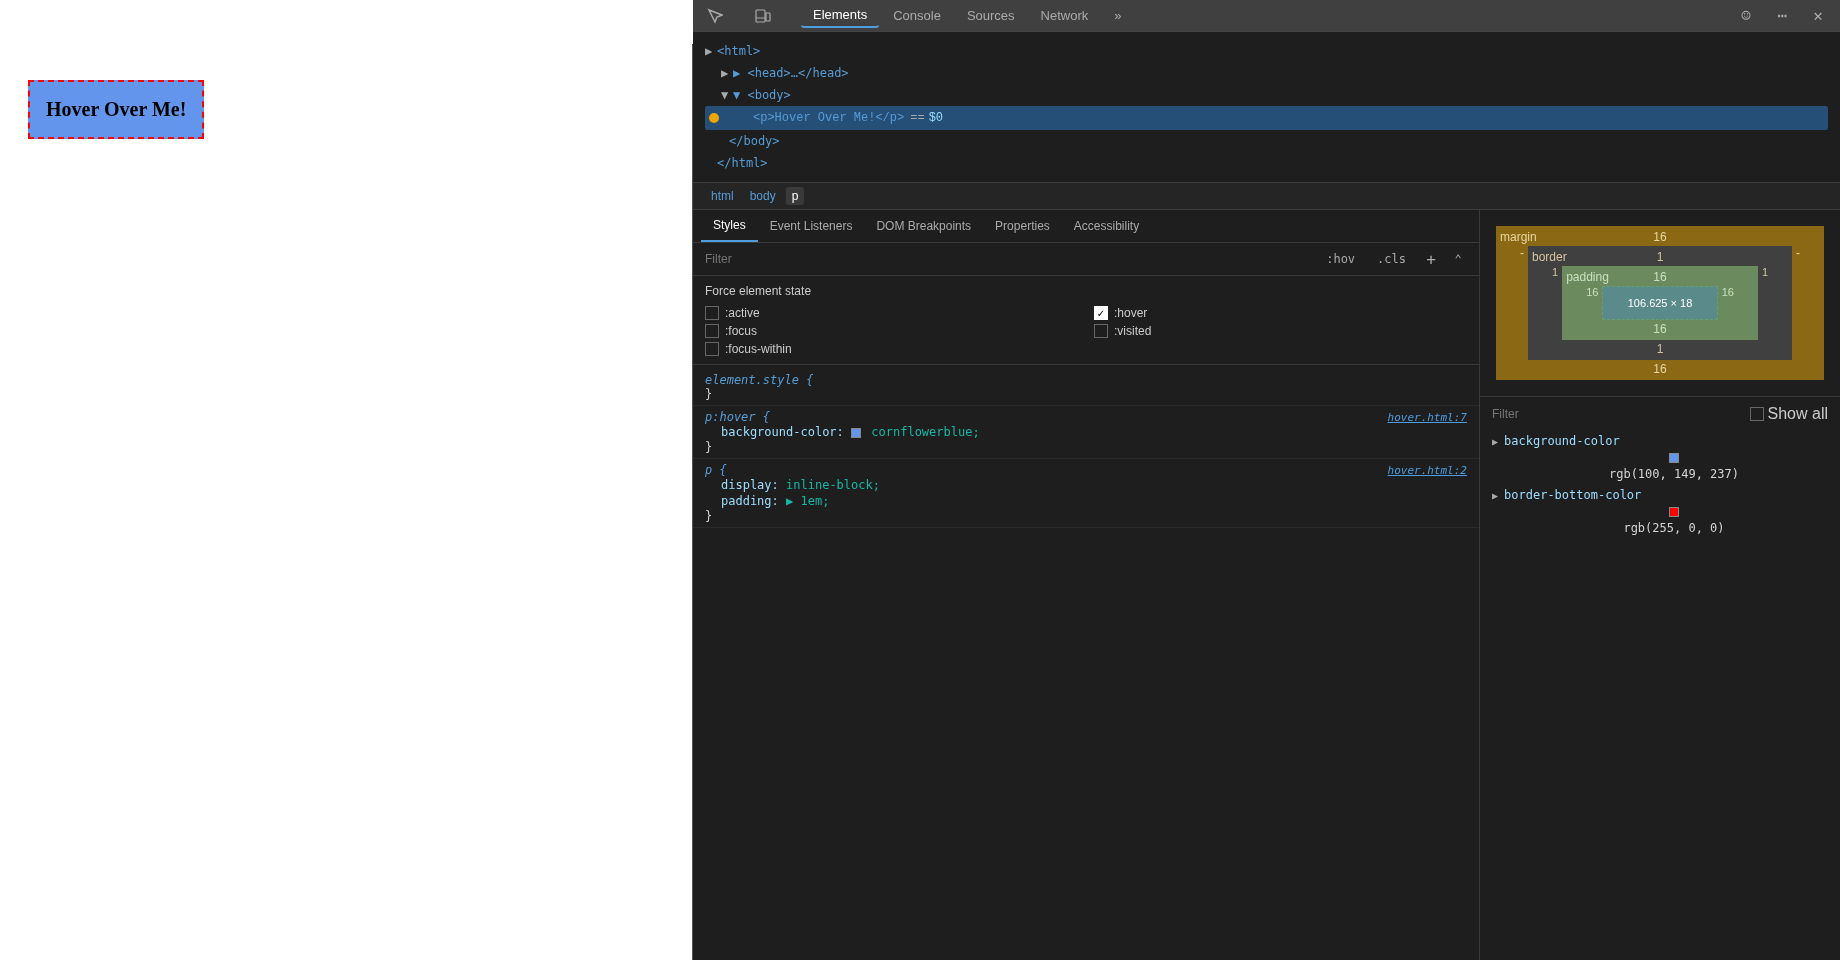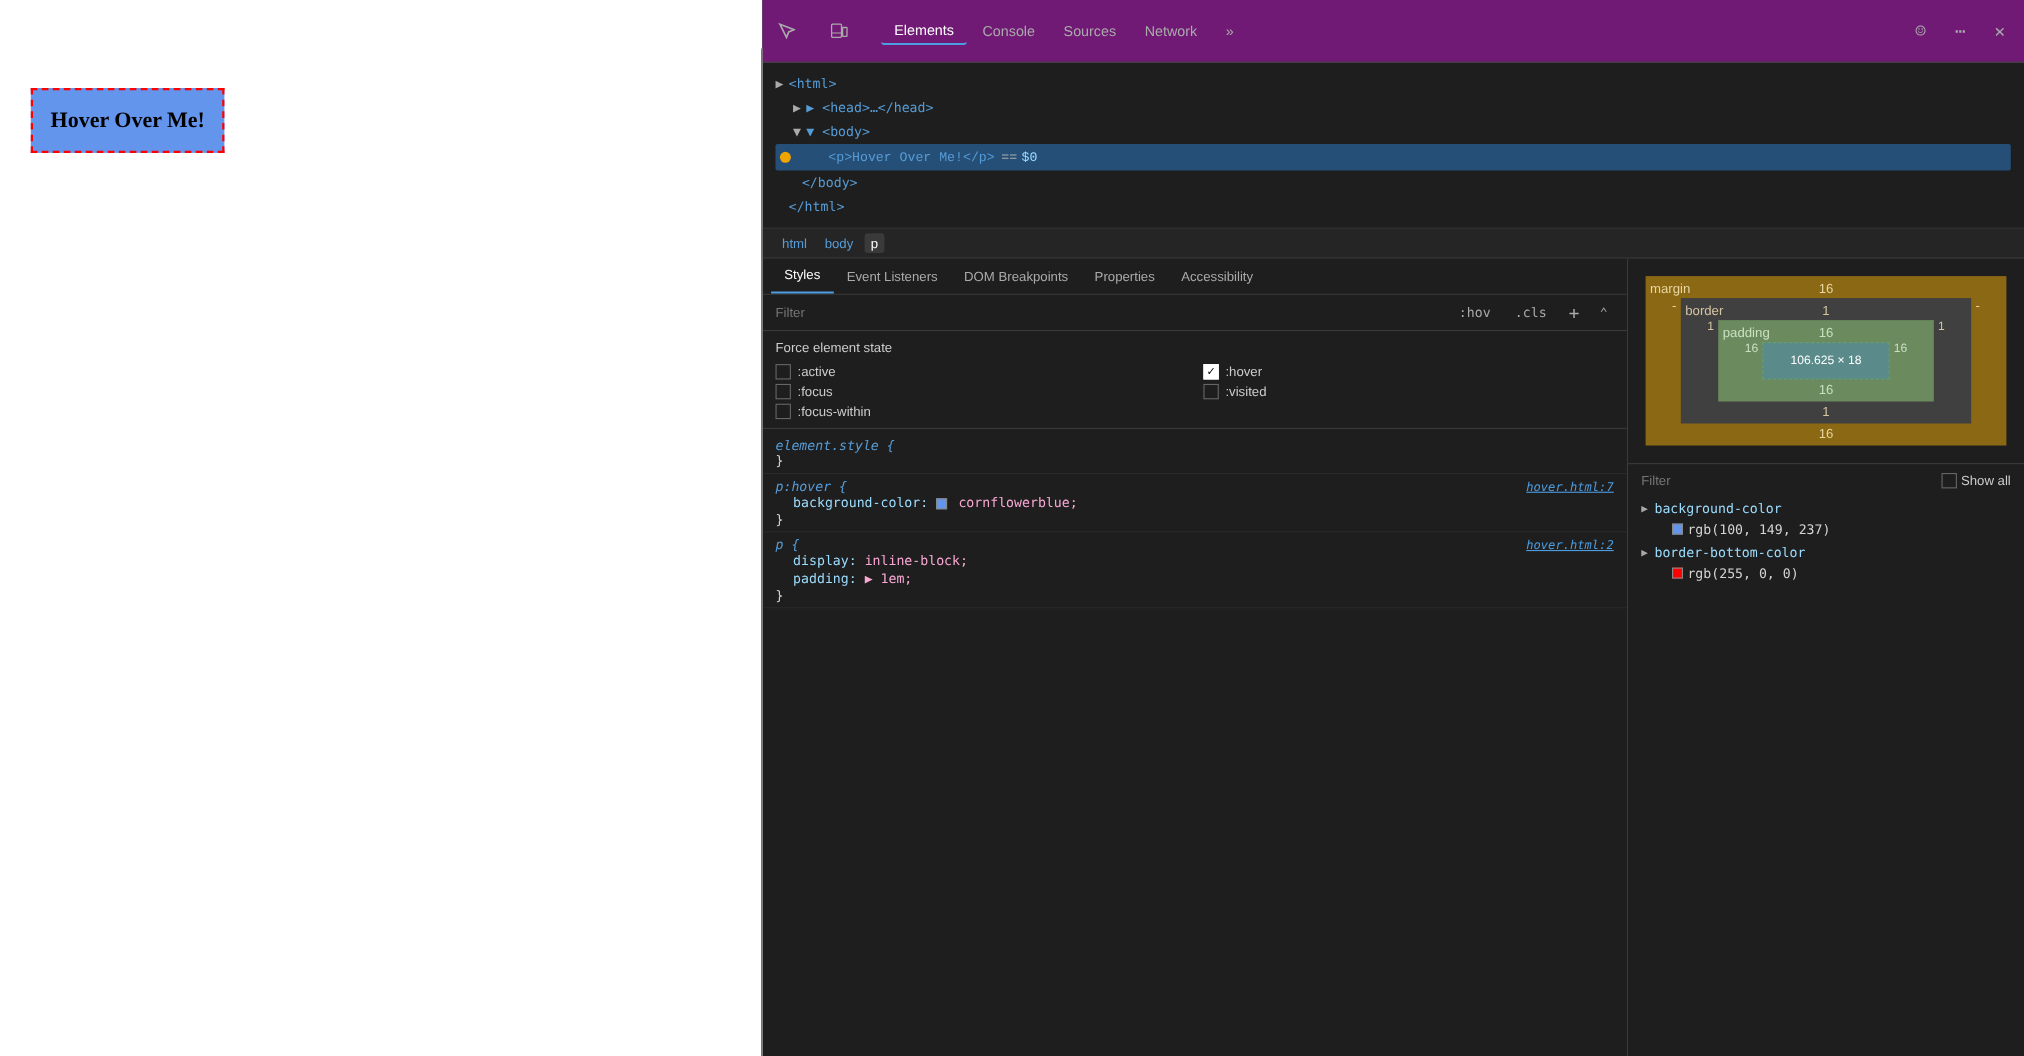--- a/index.html
+++ b/index.html
@@ -37,25 +37,25 @@
       flex-direction: column;
       font-family: 'Consolas', 'Monaco', monospace;
       font-size: 12px;
       overflow: hidden;
     }
 
     
     .devtools-toolbar {
       display: flex;
       align-items: center;
-      background: #701a75;
+      background: #404040;
       border-bottom: 1px solid #444;
       padding: 4px 8px;
       gap: 20px;
-      height: 57px;
+      height: 32px;
       flex-shrink: 0;
     }
 
     .toolbar-icon {
       width: 28px; height: 28px;
       display: flex; align-items: center; justify-content: center;
       color: #aaa; cursor: pointer; border-radius: 3px;
       font-size: 14px;
     }
 
@@ -264,21 +264,21 @@
       align-items: center;
       font-style: italic;
     }
     .css-source {
       color: #4d9de0;
       text-decoration: underline;
       cursor: pointer;
       font-size: 11px;
     }
     .css-prop { color: #9cdcfe; font-size: 12px; padding: 1px 0 1px 16px; }
-    .css-val { color: #f9a8d4; }
+    .css-val { color: #14b8a6; }
     .css-brace { color: #d4d4d4; }
     .css-color-dot {
       display: inline-block;
       width: 10px; height: 10px;
       vertical-align: middle;
       margin-right: 3px;
       border: 1px solid #888;
     }
 
     
@@ -361,41 +361,41 @@
       color: #ccc;
       font-size: 12px;
       outline: none;
       font-family: -apple-system, sans-serif;
     }
     .show-all-label {
       display: flex;
       align-items: center;
       gap: 4px;
       font-family: -apple-system, sans-serif;
-      font-size: 12px;
+      font-size: 16px;
       color: #ccc;
       cursor: pointer;
       padding-left: 40px;
     }
     .show-all-cb {
       width: 14px; height: 14px;
       border: 1px solid #666;
       background: transparent;
     }
 
     .computed-prop {
       display: flex;
       align-items: center;
       gap: 6px;
       padding: 3px 0;
       font-size: 12px;
     }
     .computed-triangle { color: #aaa; cursor: pointer; font-size: 10px; }
     .computed-name { color: #9cdcfe; }
-    .computed-value-group { display: flex; align-items: center; gap: 4px; }
+    .computed-value-group { display: flex; align-items: center; gap: 4px; flex-direction: column; }
     .computed-color-dot { display: inline-block; width: 10px; height: 10px; border: 1px solid #888; flex-shrink: 0; }
     .computed-val { color: #d4d4d4; font-size: 12px; }
 
     
     ::-webkit-scrollbar { width: 6px; height: 6px; }
     ::-webkit-scrollbar-track { background: #1e1e1e; }
     ::-webkit-scrollbar-thumb { background: #444; border-radius: 3px; }
 
     .close-btn {
       font-size: 16px; color: #aaa; cursor: pointer;

